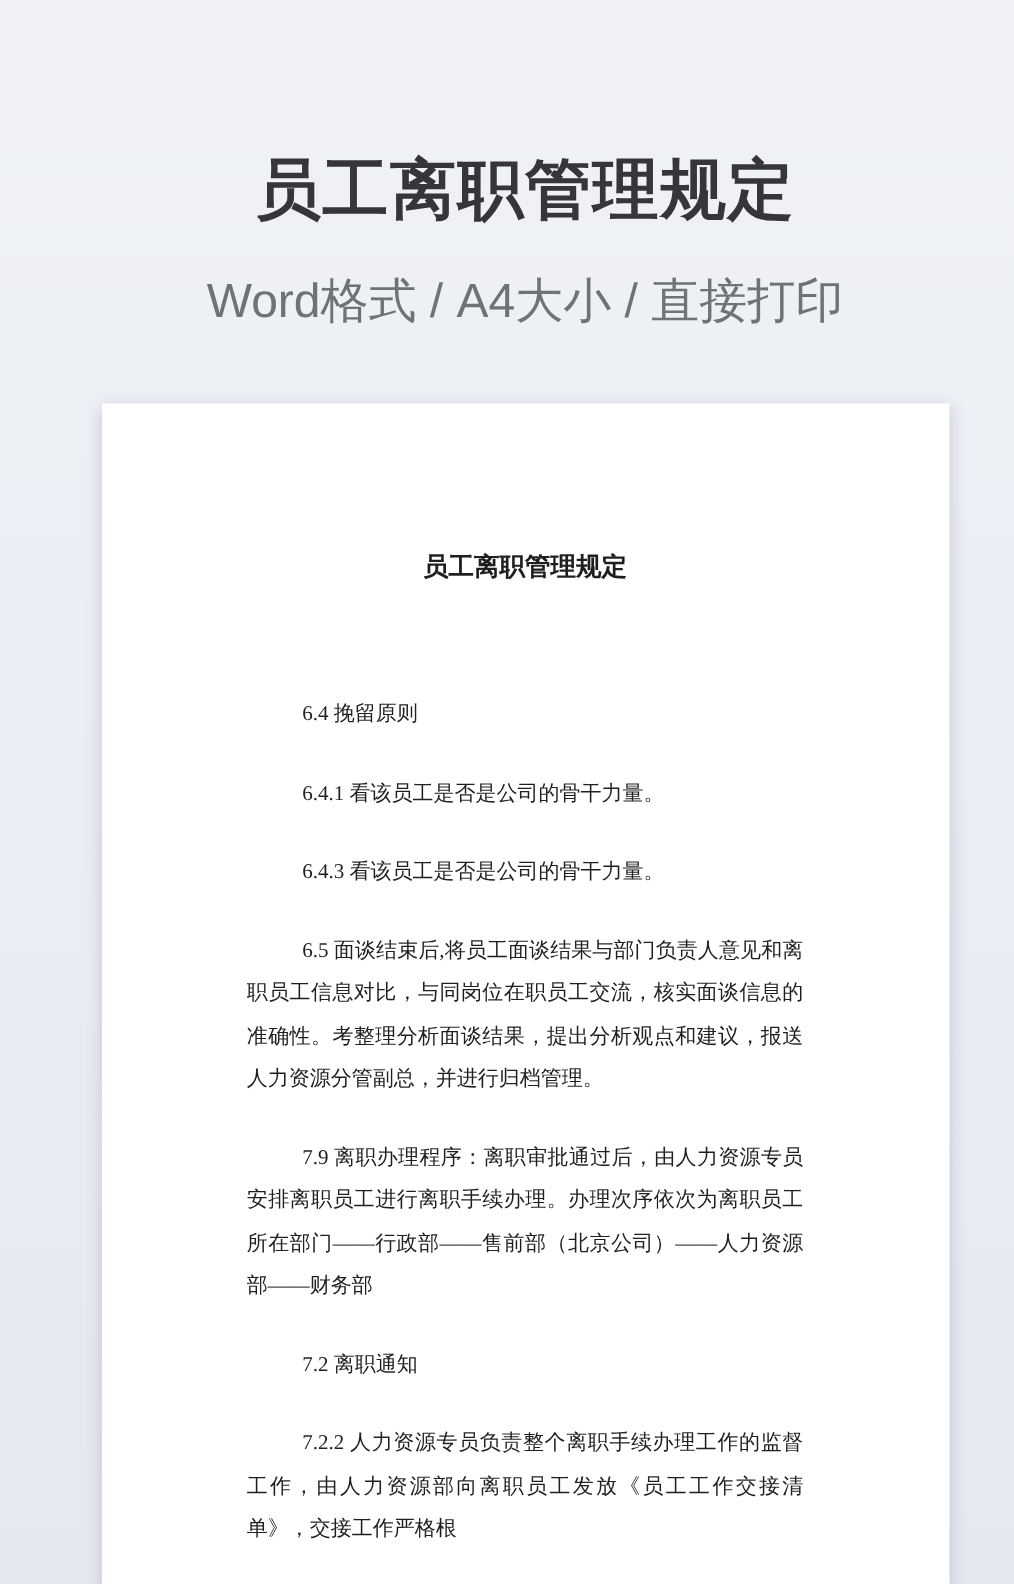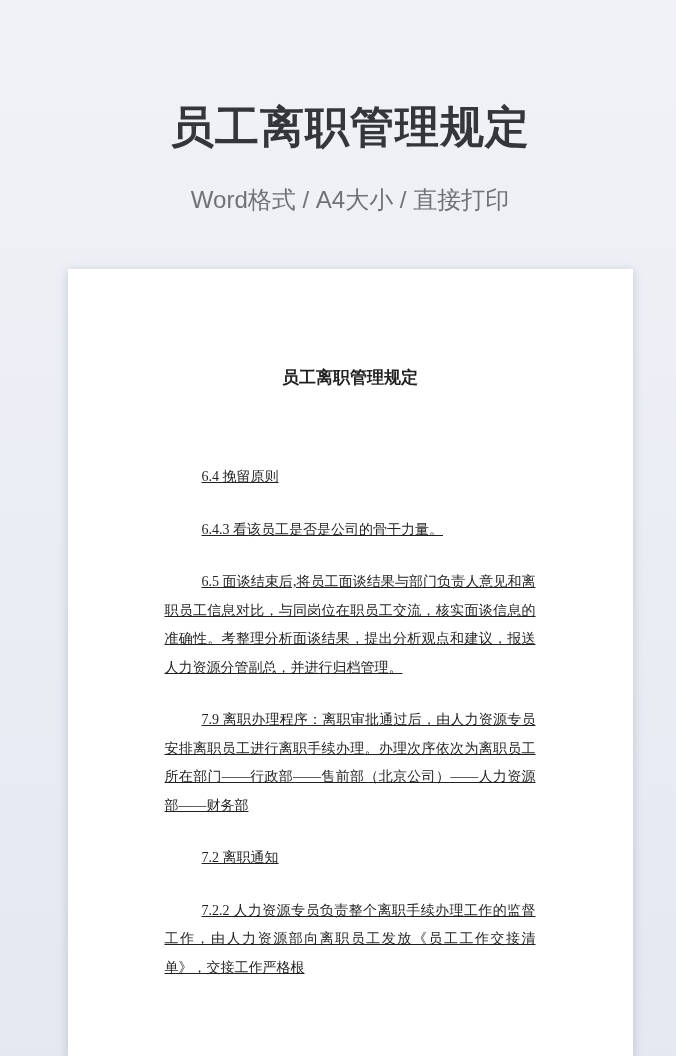--- a/index.html
+++ b/index.html
@@ -26,21 +26,21 @@
   .header-title {
     font-size: 44px;
     line-height: 50px;
     font-weight: 900;
     letter-spacing: 1px;
     color: var(--header-title);
     font-family: "Liberation Sans", "DejaVu Sans", sans-serif;
   }
   .header-subtitle {
     margin-top: 7px;
-    font-size: 24px;
+    font-size: 32px;
     line-height: 34px;
     font-weight: 400;
     color: var(--header-subtitle);
   }
   .page {
     width: 565px;
     height: 792px;
     margin: 28px auto 0 auto;
     background: var(--page-bg);
     box-shadow: 0 2px 10px rgba(90, 100, 125, 0.28);
@@ -58,34 +58,34 @@
     margin-top: 38px;
   }
   .doc-body p {
     font-size: 14px;
     line-height: 28.5px;
     color: var(--body-text);
     text-align: justify;
     text-indent: 37px;
     font-family: "Liberation Serif", "DejaVu Serif", serif;
     word-break: break-all;
-    text-decoration: underline;
   }
 </style>
 </head>
 <body>
 
 <div class="header">
   <div class="header-title">员工离职管理规定</div>
   <div class="header-subtitle">Word格式 / A4大小 / 直接打印</div>
 </div>
 
 <div class="page">
   <div class="doc-title">员工离职管理规定</div>
   <div class="doc-body">
       <p>6.4 挽留原则</p>
+      <p>6.4.1 看该员工是否是公司的骨干力量。</p>
       <p>6.4.3 看该员工是否是公司的骨干力量。</p>
       <p>6.5 面谈结束后,将员工面谈结果与部门负责人意见和离职员工信息对比，与同岗位在职员工交流，核实面谈信息的准确性。考整理分析面谈结果，提出分析观点和建议，报送人力资源分管副总，并进行归档管理。</p>
       <p>7.9 离职办理程序：离职审批通过后，由人力资源专员安排离职员工进行离职手续办理。办理次序依次为离职员工所在部门——行政部——售前部（北京公司）——人力资源部——财务部</p>
       <p>7.2 离职通知</p>
       <p>7.2.2 人力资源专员负责整个离职手续办理工作的监督工作，由人力资源部向离职员工发放《员工工作交接清单》，交接工作严格根</p>
     </div>
 </div>
 
 </body></html>

